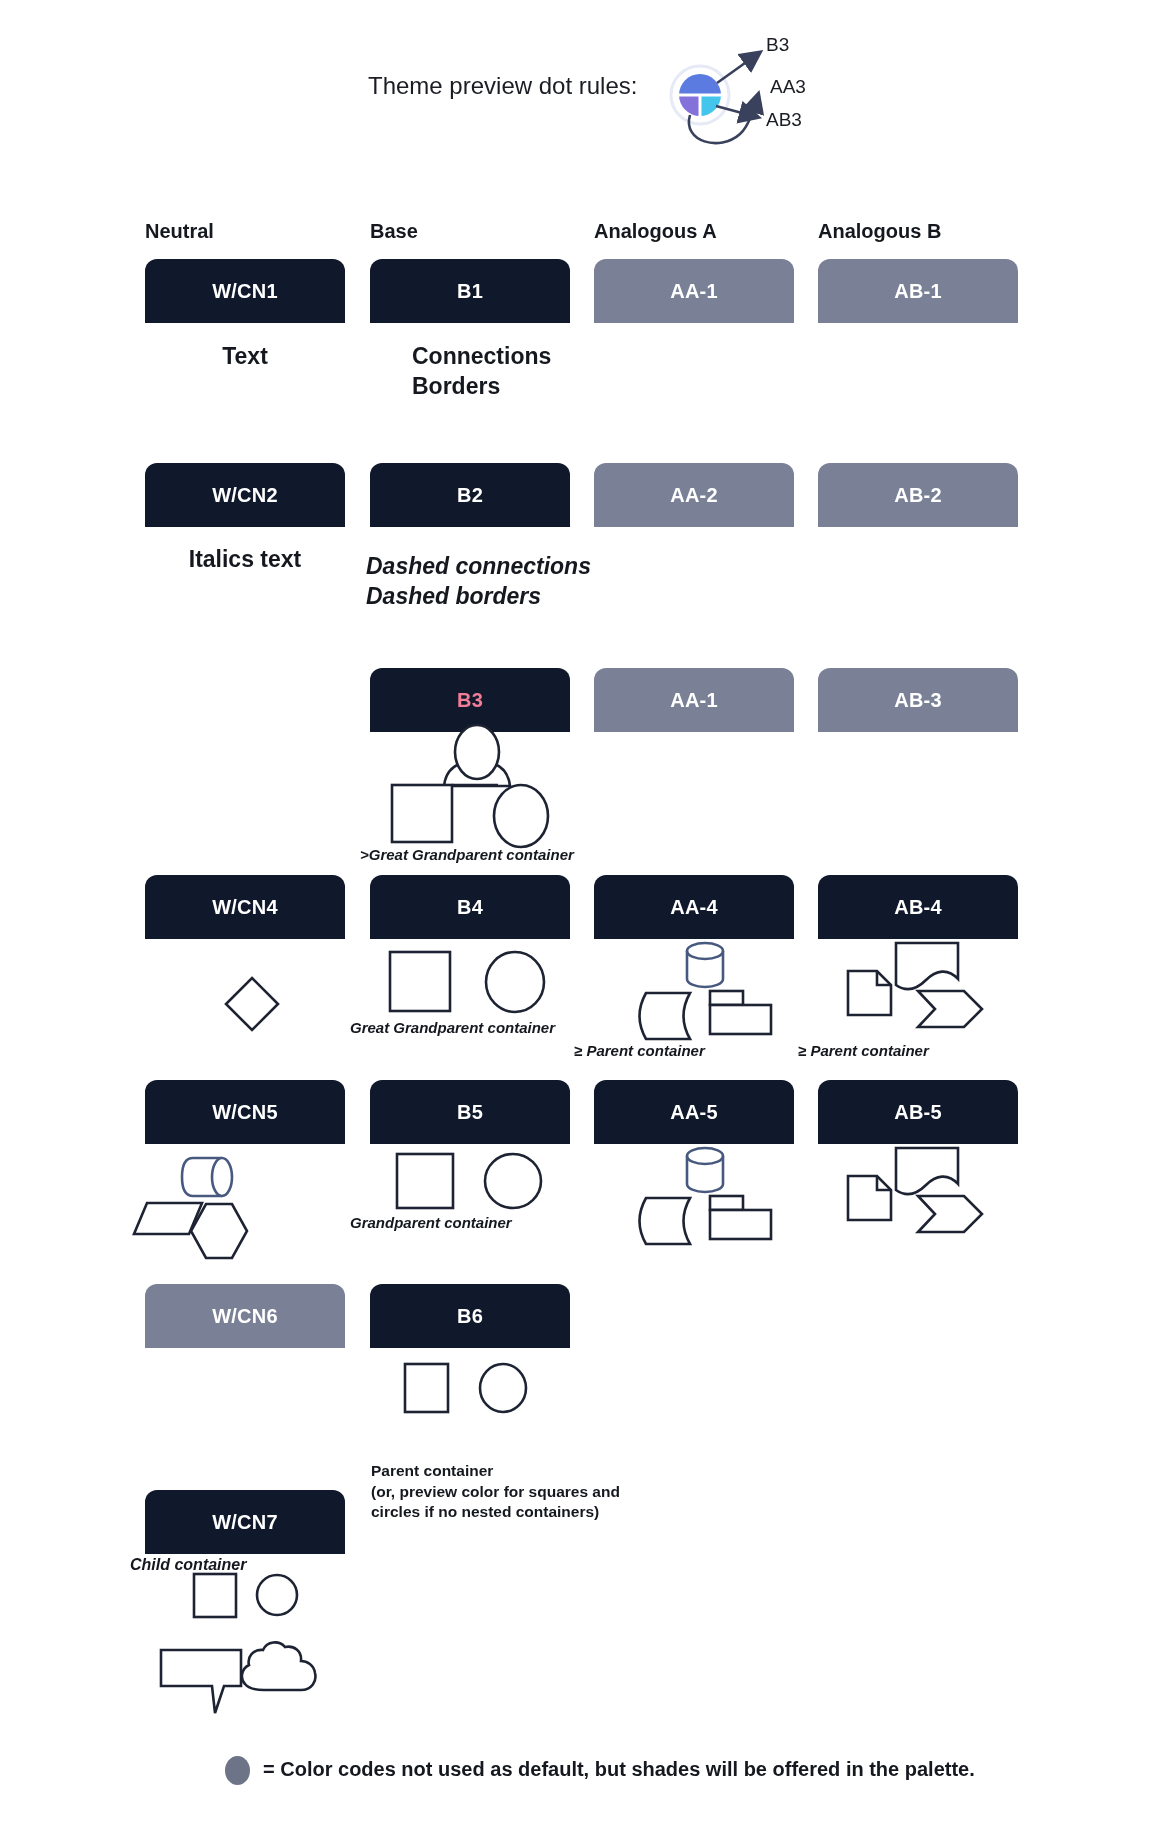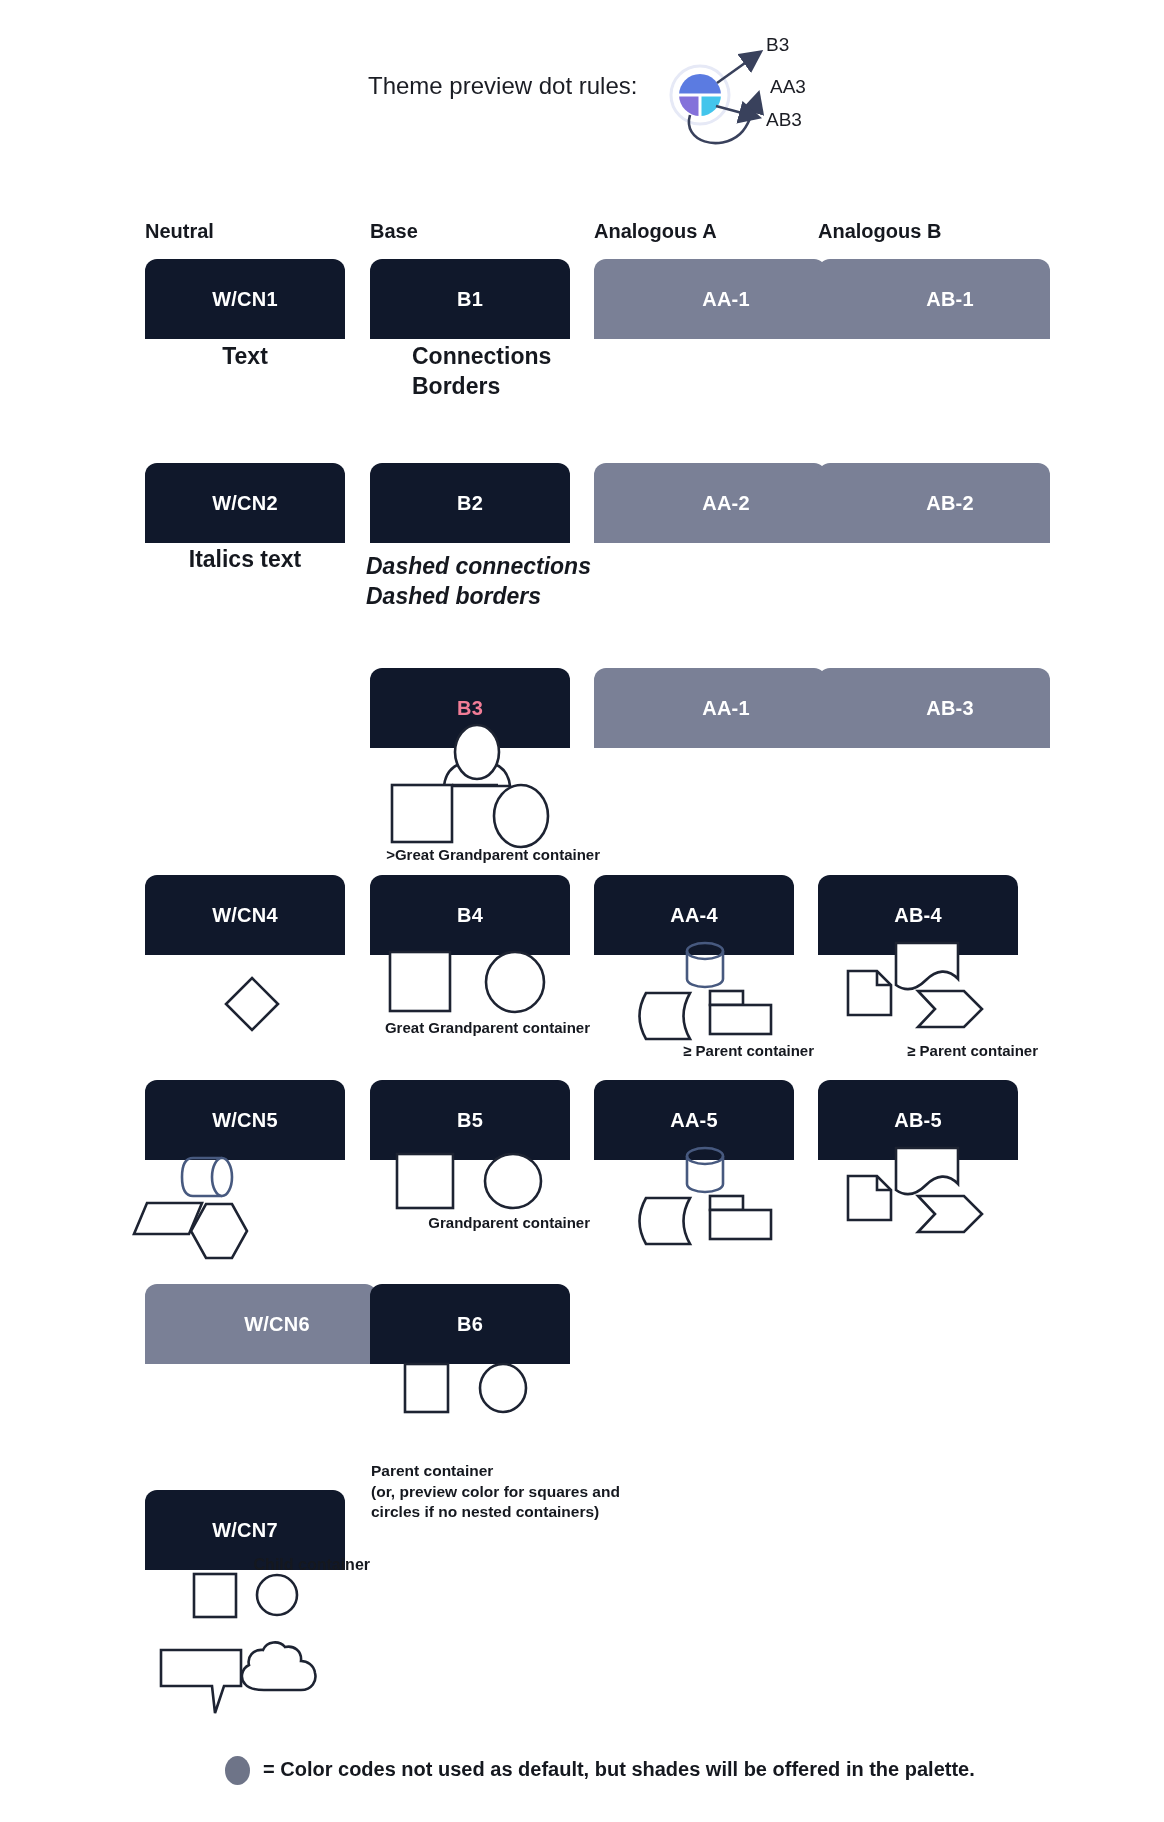--- a/index.html
+++ b/index.html
@@ -1,31 +1,31 @@
 <!DOCTYPE html>
 <html style="--c-dark: #10182B; --c-gray: #7A8096; --c-pink: #F27D97; --c-text: #15181F; --c-title: #1B1D24; --c-dot_blue: #5B7BE1; --c-dot_purple: #8471DA; --c-dot_cyan: #43C5EC; --c-ring: #E6E9F6; --c-arrow: #39415C; --c-shape: #1D2332; --c-cylinder: #47597F; --c-legend_dot: #6E7488;"><head>
 <meta charset="utf-8">
 <style>
   html,body{margin:0;padding:0;background:#ffffff;}
   #canvas{position:relative;width:1164px;height:1822px;background:#fff;overflow:hidden;
     font-family:"Liberation Sans","DejaVu Sans",sans-serif;color:var(--c-text,#15181F);}
   .title{position:absolute;left:368px;top:72px;font-size:24px;font-weight:400;color:var(--c-title,#1B1D24);}
   .dot-label{position:absolute;font-size:19px;font-weight:400;color:var(--c-title,#1B1D24);}
   .col-header{position:absolute;top:220px;width:200px;text-align:left;font-size:20px;font-weight:700;}
-  .swatch{position:absolute;width:200px;height:80px;border-radius:12px 12px 0 0;
+  .swatch{position:absolute;width:200px;height:64px;border-radius:12px 12px 0 0;
     display:flex;align-items:center;justify-content:center;}
   .swatch.dark{background:var(--c-dark,#10182B);}
-  .swatch.gray{background:var(--c-gray,#7A8096);padding-left:32px;}
+  .swatch.gray{background:var(--c-gray,#7A8096);}
   .swatch .lbl{color:#ffffff;font-size:20px;font-weight:700;letter-spacing:.2px;}
   .swatch .lbl.pink{color:var(--c-pink,#F27D97);}
   .c1{left:145px}.c2{left:370px}.c3{left:594px}.c4{left:818px}
   .r1{top:259px}.r2{top:463px}.r3{top:668px}.r4{top:875px}.r5{top:1080px}.r6{top:1284px}.r7{top:1490px}
   .note{position:absolute;font-size:23px;font-weight:700;line-height:30px;}
   .note.center{width:220px;text-align:center;}
-  .cap{position:absolute;font-size:15px;font-weight:700;width:240px;text-align:right;z-index:3;}
+  .cap{position:absolute;font-size:15px;font-weight:700;width:240px;text-align:left;z-index:3;font-style:italic;}
   .cap-left{position:absolute;font-size:15.5px;font-weight:700;line-height:20.5px;text-align:left;z-index:3;margin-top:44px;}
   .shape-svg{position:absolute;z-index:2;overflow:visible;}
   .shape{stroke:var(--c-shape,#1D2332);stroke-width:2.6;fill:#ffffff;}
   .shape-nf{stroke:var(--c-shape,#1D2332);stroke-width:2.6;fill:none;}
   .cyl{stroke:var(--c-cylinder,#47597F);stroke-width:2.6;fill:#ffffff;}
   .cyl-nf{stroke:var(--c-cylinder,#47597F);stroke-width:2.6;fill:none;}
   .ring{stroke:var(--c-ring,#E6E9F6);stroke-width:3;fill:none;}
   .pie-blue{fill:var(--c-dot_blue,#5B7BE1);}
   .pie-purple{fill:var(--c-dot_purple,#8471DA);}
   .pie-cyan{fill:var(--c-dot_cyan,#43C5EC);}

